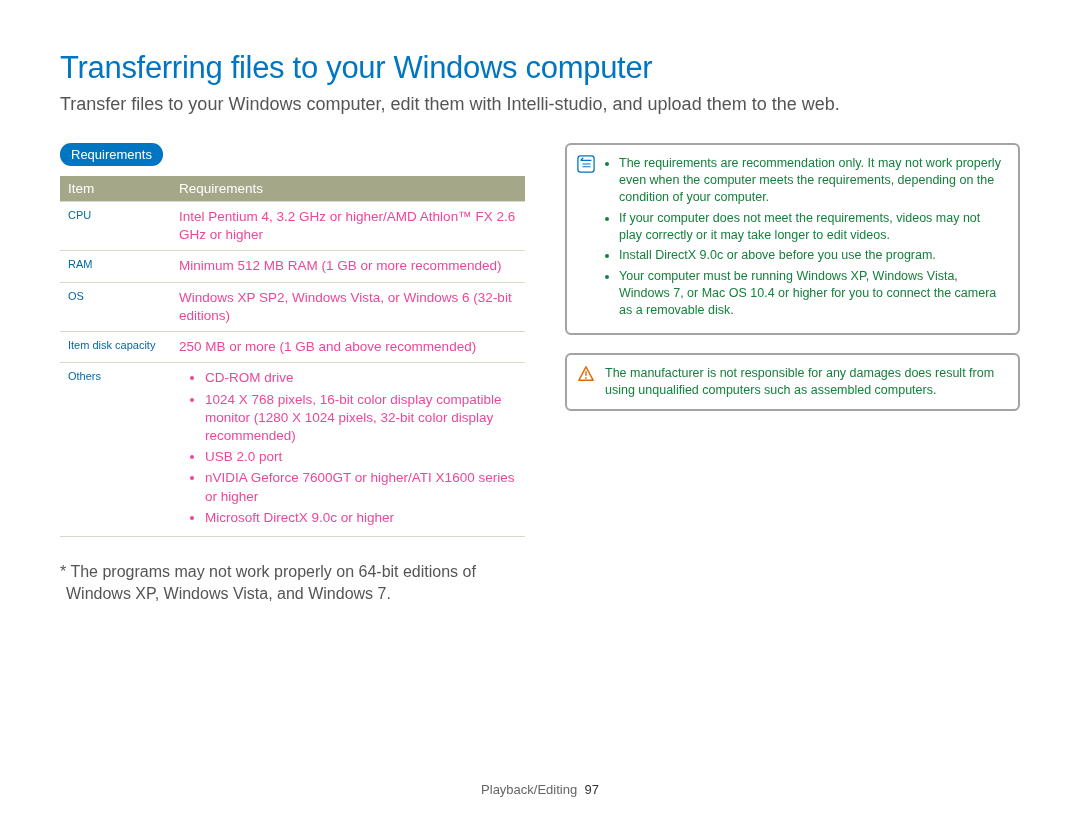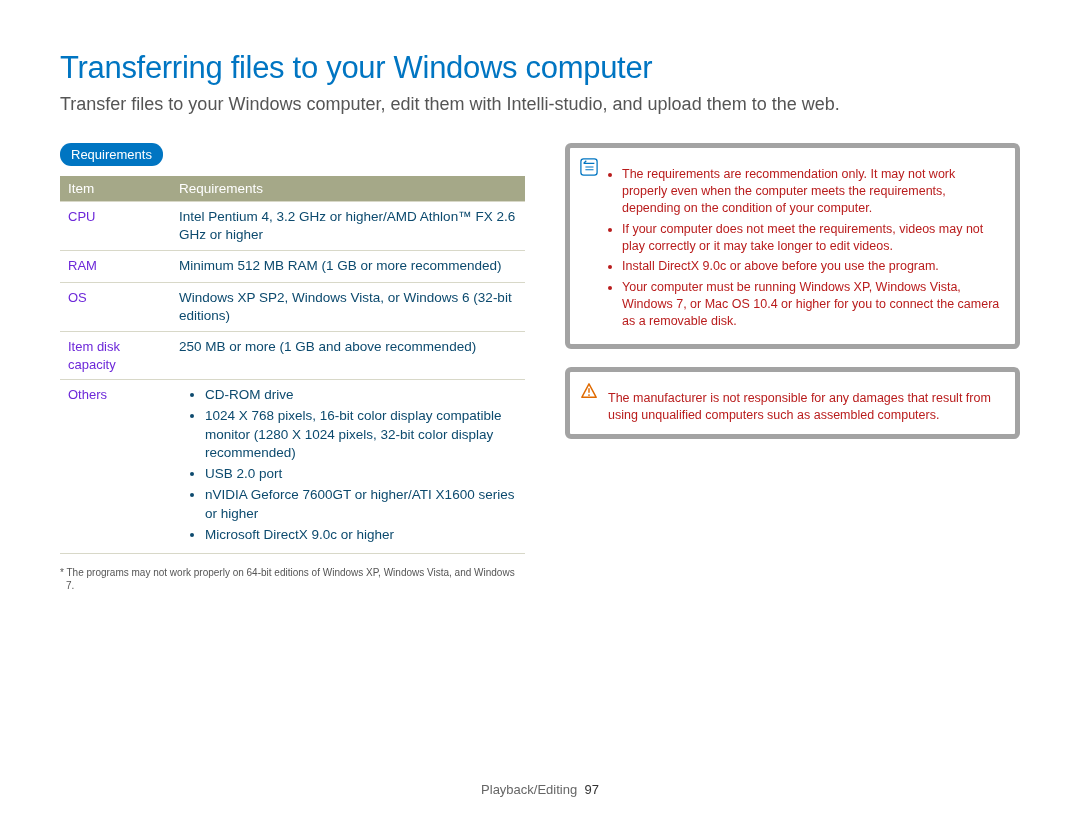--- a/index.html
+++ b/index.html
@@ -61,47 +61,47 @@
     font-weight: 400;
     text-align: left;
     padding: 5px 8px;
     border-bottom: 1px solid #d8d8c8;
   }
   table.req th:first-child { width: 95px; }
   table.req td {
     padding: 6px 8px;
     border-bottom: 1px solid #d8d8c8;
     vertical-align: top;
-    color: #0c4a6e;
+    color: #ec4899;
     line-height: 1.35;
   }
   table.req td:first-child {
-    color: #6d28d9;
-    font-size: 13px;
+    color: #0369a1;
+    font-size: 11px;
   }
   .others-list {
     list-style: disc;
     margin: 0; padding-left: 18px;
   }
   .others-list li { margin-bottom: 3px; margin-left: 8px; }
   .footnote {
-    font-size: 10px;
+    font-size: 16px;
     color: #555;
-    margin-top: 12px;
+    margin-top: 24px;
     line-height: 1.35;
     padding-left: 6px;
     text-indent: -6px;
   }
   .infobox {
-    border: 5px solid #a3a3a3;
+    border: 2px solid #a3a3a3;
     border-radius: 6px;
-    padding: 18px 12px 10px 38px;
+    padding: 10px 12px 10px 38px;
     position: relative;
     font-size: 12.5px;
-    color: #b91c1c;
+    color: #15803d;
     margin-bottom: 18px;
     line-height: 1.35;
   }
   .infobox .icon {
     position: absolute;
     left: 10px; top: 10px;
     width: 18px; height: 18px;
   }
   .info-list {
     list-style: disc;
@@ -187,21 +187,21 @@
       </div>
 
       <div class="infobox">
         <span class="icon">
           <svg viewBox="0 0 20 20">
               <path d="M10 2 L18 17 H2 Z" fill="none" stroke="#e06a00" stroke-width="1.6" stroke-linejoin="round"></path>
               <line x1="10" y1="7" x2="10" y2="12" stroke="#e06a00" stroke-width="1.6"></line>
               <circle cx="10" cy="14.5" r="1" fill="#e06a00"></circle>
             </svg>
         </span>
-        <span>The manufacturer is not responsible for any damages that result from using unqualified computers such as assembled computers.</span>
+        <span>The manufacturer is not responsible for any damages does result from using unqualified computers such as assembled computers.</span>
       </div>
     </div>
   </div>
 
   <div class="footer">
     <span>Playback/Editing</span>&nbsp;&nbsp;<span class="pagenum">97</span>
   </div>
 </div>
 
 </body></html>

